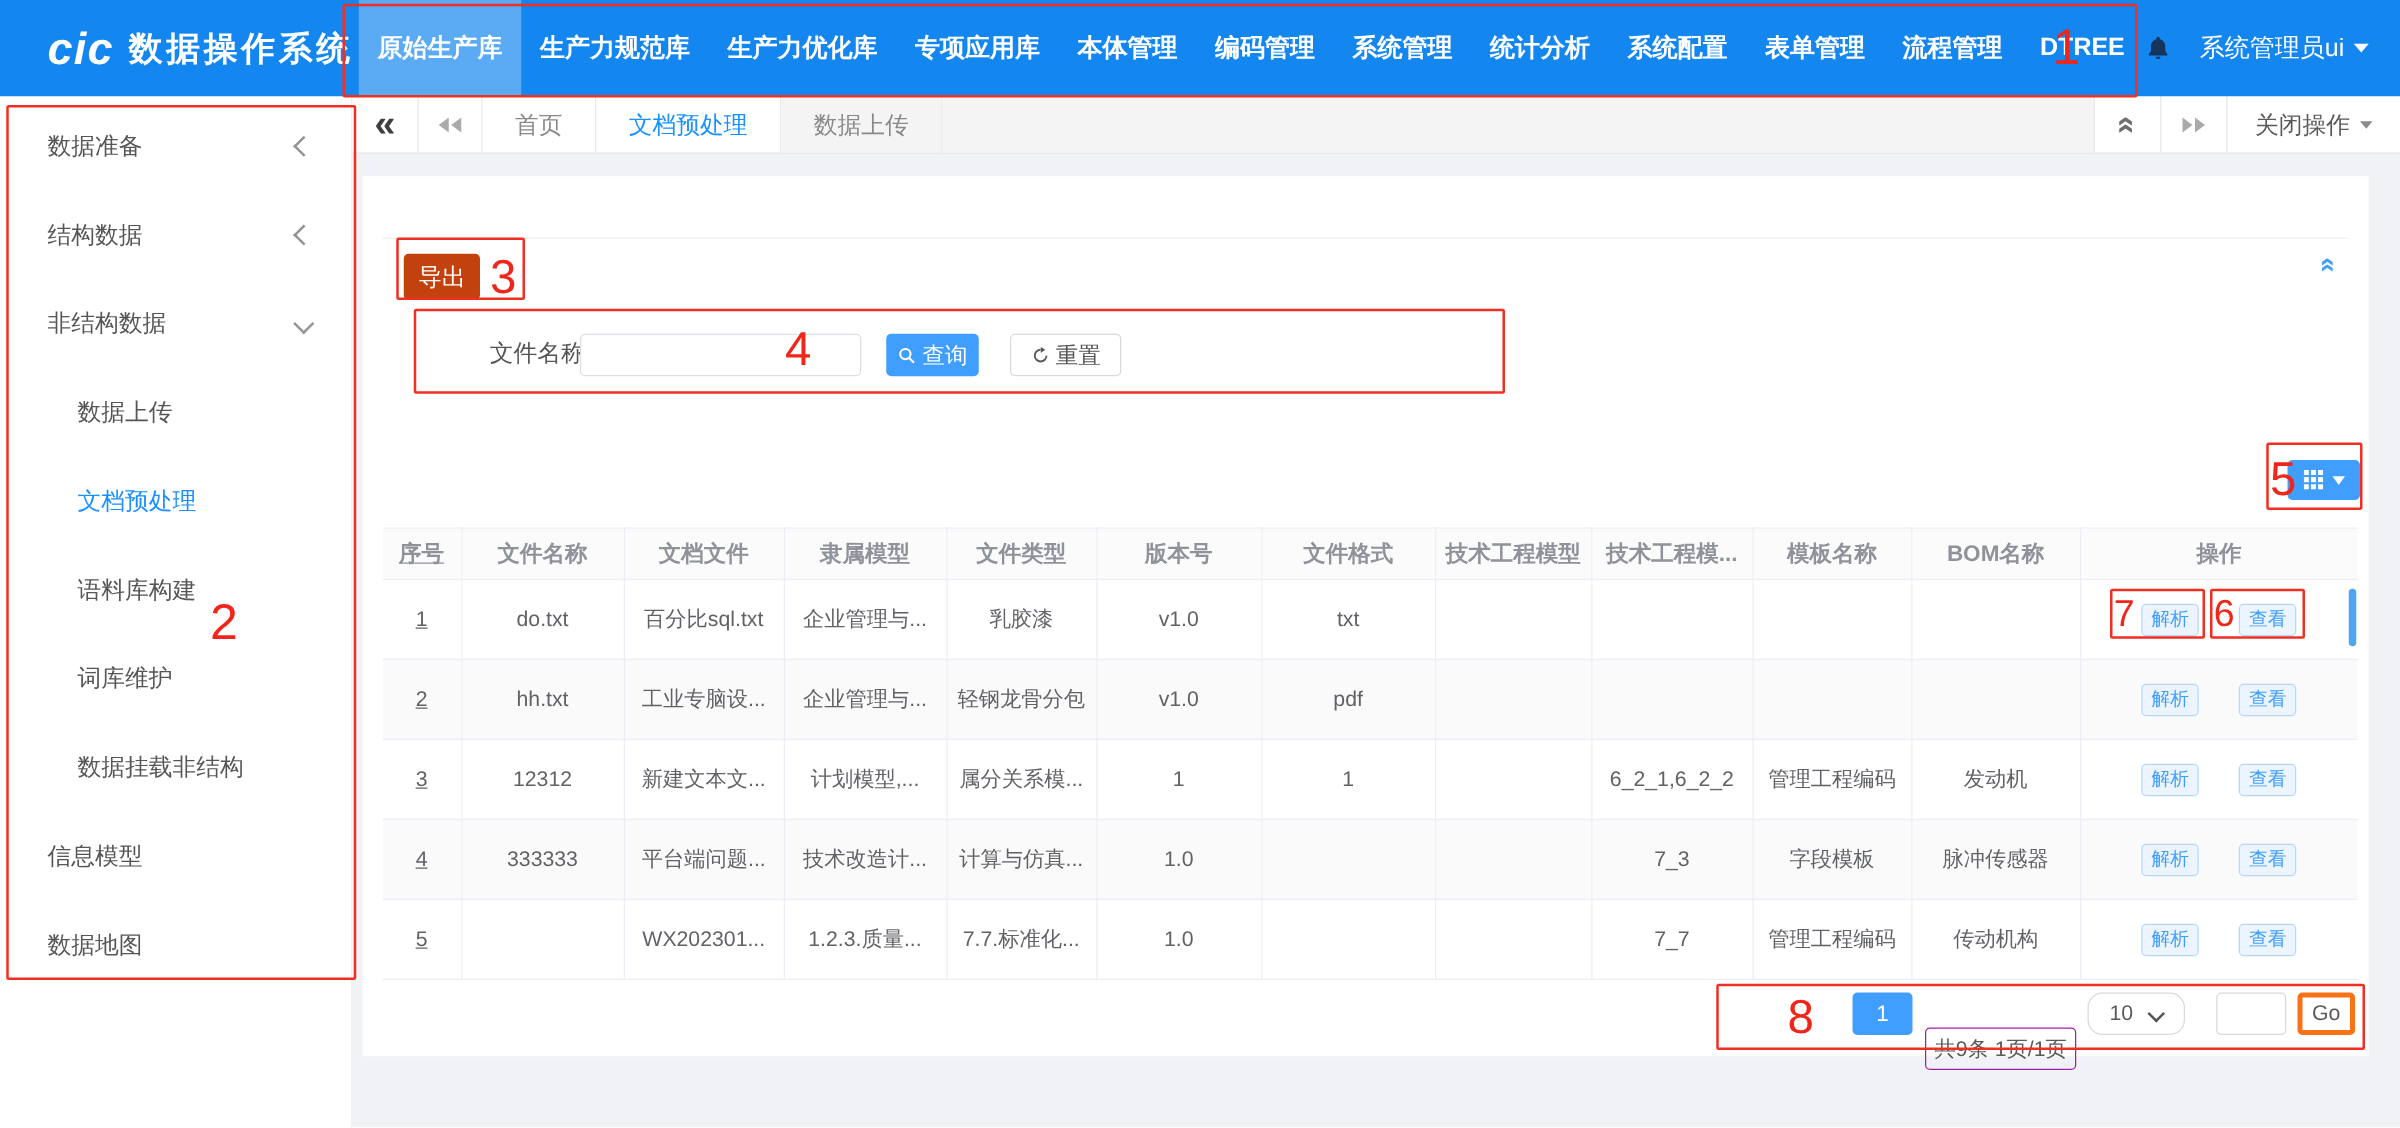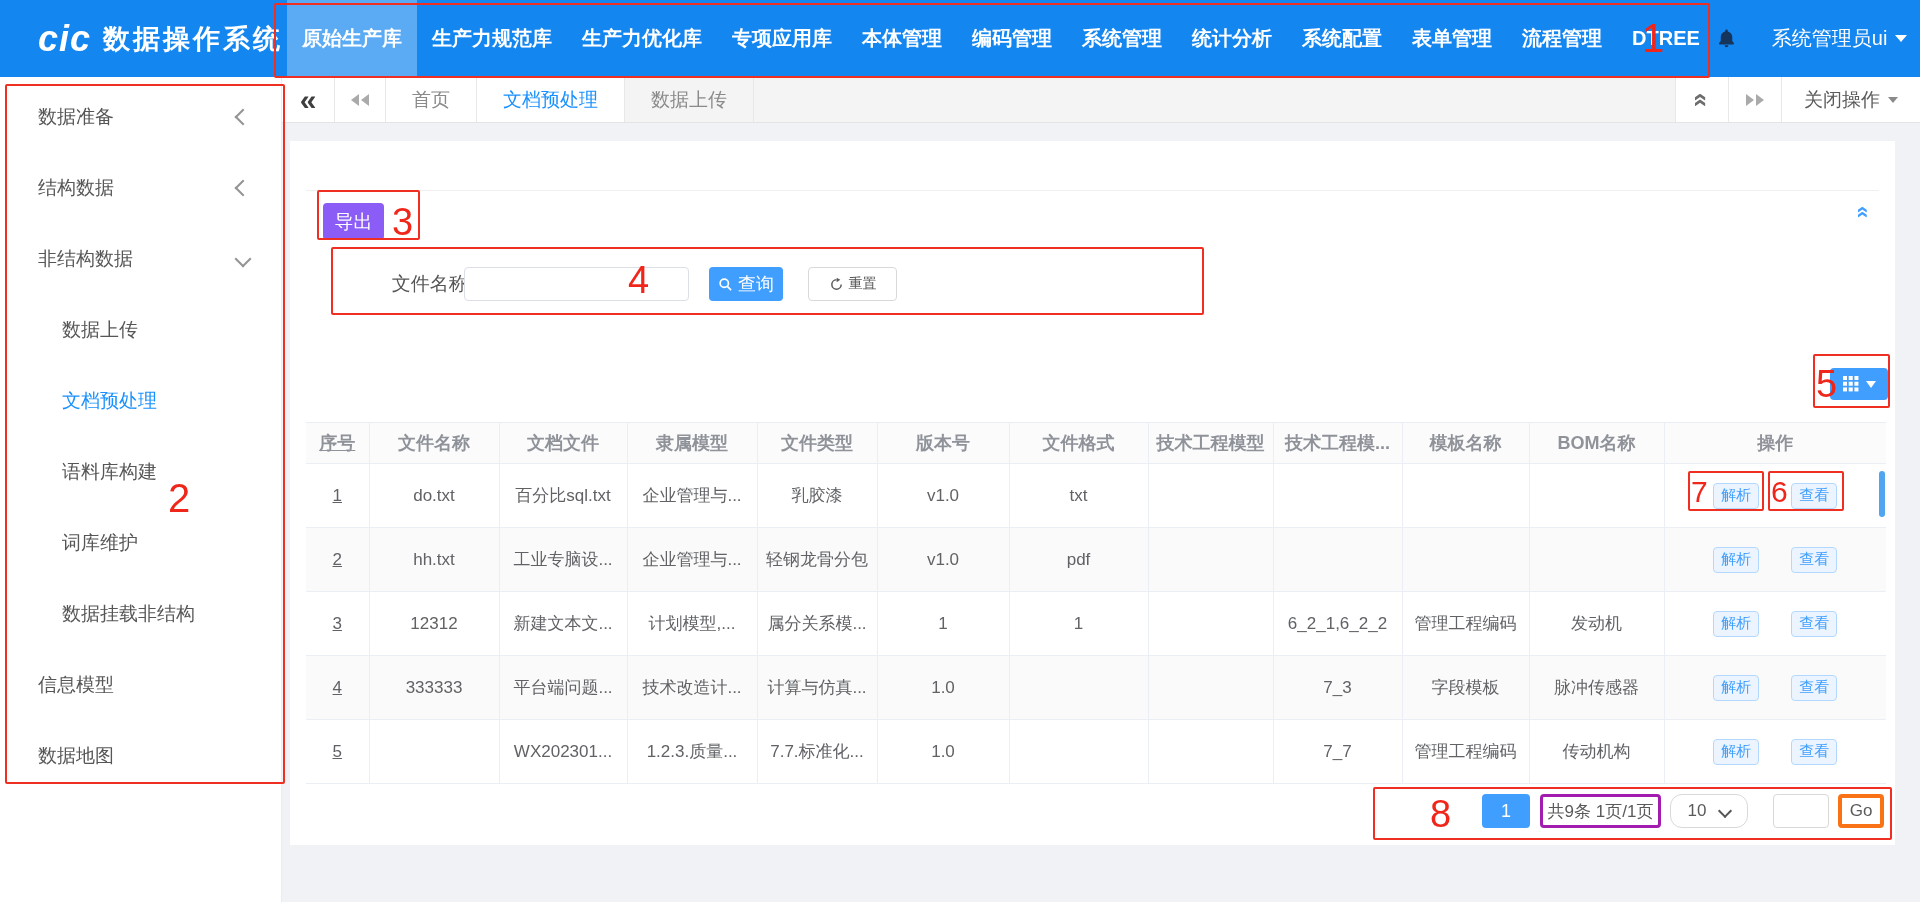--- a/index.html
+++ b/index.html
@@ -9,21 +9,21 @@
     background:#fff;color:#333;
   }
   
   .topnav{position:absolute;left:0;top:0;width:1920px;height:77px;background:#1486f0;display:flex;align-items:stretch;z-index:2;}
   .logo{display:flex;align-items:center;margin-left:38px;color:#fff;white-space:nowrap;}
   .logo-mark{font-size:36px;font-weight:800;font-style:italic;letter-spacing:1px;}
   .logo-text{font-size:27px;font-weight:700;margin-left:12px;letter-spacing:3px;}
   .nav-items{display:flex;align-items:stretch;margin-left:4px;}
   .nav-item{display:flex;align-items:center;padding:0 15px;color:#fff;font-size:20px;font-weight:700;cursor:pointer;white-space:nowrap;}
   .nav-item.active{background:rgba(255,255,255,.30);}
-  .nav-right{margin-left:auto;display:flex;align-items:center;gap:34px;margin-right:28px;color:#fff;}
+  .nav-right{margin-left:auto;display:flex;align-items:center;gap:22px;margin-right:28px;color:#fff;}
   .user{display:flex;align-items:center;gap:8px;font-size:20px;cursor:pointer;white-space:nowrap;}
   .caret-down{width:0;height:0;border-left:6px solid transparent;border-right:6px solid transparent;border-top:7px solid #fff;display:inline-block;}
   
   .tabbar{position:absolute;left:282px;top:77px;right:0;height:45px;background:#fff;border-bottom:1px solid #e4e4e4;display:flex;align-items:stretch;z-index:1;}
   .tb-seg{display:flex;align-items:center;justify-content:center;border-right:1px solid #e8e8e8;cursor:pointer;}
   .tb-collapse{width:52px;font-size:30px;font-weight:700;color:#3f3f3f;}
   .tb-back{width:50px;gap:2px;}
   .tab{padding:0 26px;font-size:19px;color:#8a8a8a;white-space:nowrap;}
   .tab.active{color:#1890ff;}
   .tab.dim{background:#f4f4f5;}
@@ -41,41 +41,41 @@
   .side-item.l1{padding-left:62px;}
   .side-item.active{color:#1890ff;}
   .chev{width:10px;height:10px;border-left:2px solid #949494;border-bottom:2px solid #949494;display:inline-block;position:absolute;right:32px;}
   .chev.left{transform:rotate(45deg);}
   .chev.down{transform:rotate(-45deg);top:30px;}
   
   .main-bg{position:absolute;left:282px;top:122px;right:0;bottom:0;background:#f1f2f6;}
   .card{position:absolute;left:290px;top:141px;width:1605px;height:704px;background:#fff;}
   .card-divider{position:absolute;left:16px;right:16px;top:49px;border-top:1px solid #f0f0f0;}
   .btn{display:flex;align-items:center;justify-content:center;border-radius:4px;cursor:pointer;box-sizing:border-box;}
-  .export-btn{position:absolute;left:33px;top:62px;width:61px;height:37px;background:#8b5cf6;color:#fff;font-size:19px;}
+  .export-btn{position:absolute;left:33px;top:62px;width:61px;height:37px;background:#c2410c;color:#fff;font-size:19px;}
   .panel-collapse{position:absolute;right:26px;top:60px;color:#409eff;font-size:22px;font-weight:700;transform:rotate(90deg);cursor:pointer;line-height:1;}
   .search-label{position:absolute;left:84px;top:126px;width:86px;text-align:right;font-size:19px;color:#555;line-height:34px;white-space:nowrap;margin-left:13px;}
   .search-input{position:absolute;left:174px;top:126px;width:225px;height:34px;border:1px solid #dcdfe6;border-radius:4px;box-sizing:border-box;font-size:17px;padding:0 10px;color:#333;outline:none;}
   .query-btn{position:absolute;left:419px;top:126px;width:74px;height:34px;background:#409eff;color:#fff;font-size:18px;gap:5px;}
-  .reset-btn{position:absolute;left:518px;top:126px;width:89px;height:34px;background:#fff;border:1px solid #d9d9d9;color:#555;font-size:14px;gap:5px;}
+  .reset-btn{position:absolute;left:518px;top:126px;width:89px;height:34px;background:#fff;border:1px solid #d9d9d9;color:#555;font-size:18px;gap:5px;}
   .grid-btn{position:absolute;left:1540px;top:227px;width:58px;height:32px;background:#409eff;gap:7px;}
   
   table.data{position:absolute;left:16px;top:281px;width:1580px;border-collapse:collapse;table-layout:fixed;}
   table.data th{height:38px;font-size:18px;font-weight:700;color:#8f9399;background:#fbfbfc;border:1px solid #ebeef5;border-top:1px solid #ebeef5;text-align:center;overflow:hidden;white-space:nowrap;}
   table.data td{height:61px;font-size:17px;color:#606266;border:1px solid #ebeef5;text-align:center;overflow:hidden;white-space:nowrap;background:#fff;}
   table.data tr.even td{background:#fafafa;}
   table.data th:first-child,table.data td:first-child{border-left:none;text-decoration:underline;}
   table.data th:last-child,table.data td:last-child{border-right:none;}
   .actions{display:flex;justify-content:center;gap:32px;}
   .mini-btn{width:46px;height:26px;font-size:15px;color:#409eff;background:#ecf5ff;border:1px solid #b3d8ff;}
   .scroll-thumb{position:absolute;left:1589px;top:330px;width:6px;height:46px;background:#3d9bf0;border-radius:3px;opacity:.9;}
   
   .pg{position:absolute;top:653px;height:34px;box-sizing:border-box;display:flex;align-items:center;justify-content:center;font-size:17px;color:#5a5a5a;}
   .pg-page{left:1192px;width:48px;background:#409eff;color:#fff;border-radius:4px;font-size:18px;cursor:pointer;}
-  .pg-total{left:1250px;width:121px;border:3px solid #a21caf;border-radius:4px;white-space:nowrap;}
+  .pg-total{left:1250px;width:121px;border:1px solid #a21caf;border-radius:4px;white-space:nowrap;margin-top:28px;}
   .pg-size{left:1380px;width:78px;border:1px solid #d9d9d9;border-radius:12px;gap:14px;cursor:pointer;}
   .pg-size .chev{position:static;width:8px;height:8px;border-color:#555;}
   .pg-goto{left:1483px;width:56px;border:1px solid #d9d9d9;border-radius:4px;outline:none;padding:0 6px;font-size:17px;}
   .pg-go{left:1548px;width:46px;border:4px solid #f97316;border-radius:4px;cursor:pointer;background:#fff;}
   input.pg{position:absolute;}
   
   .anno-box{position:absolute;border:2px solid #ef2f22;box-sizing:border-box;z-index:50;pointer-events:none;border-radius:2px;}
   .anno-label{position:absolute;color:#f0261a;z-index:51;line-height:1;pointer-events:none;font-family:"Liberation Sans",sans-serif;}
   svg{display:block;}
 </style>

